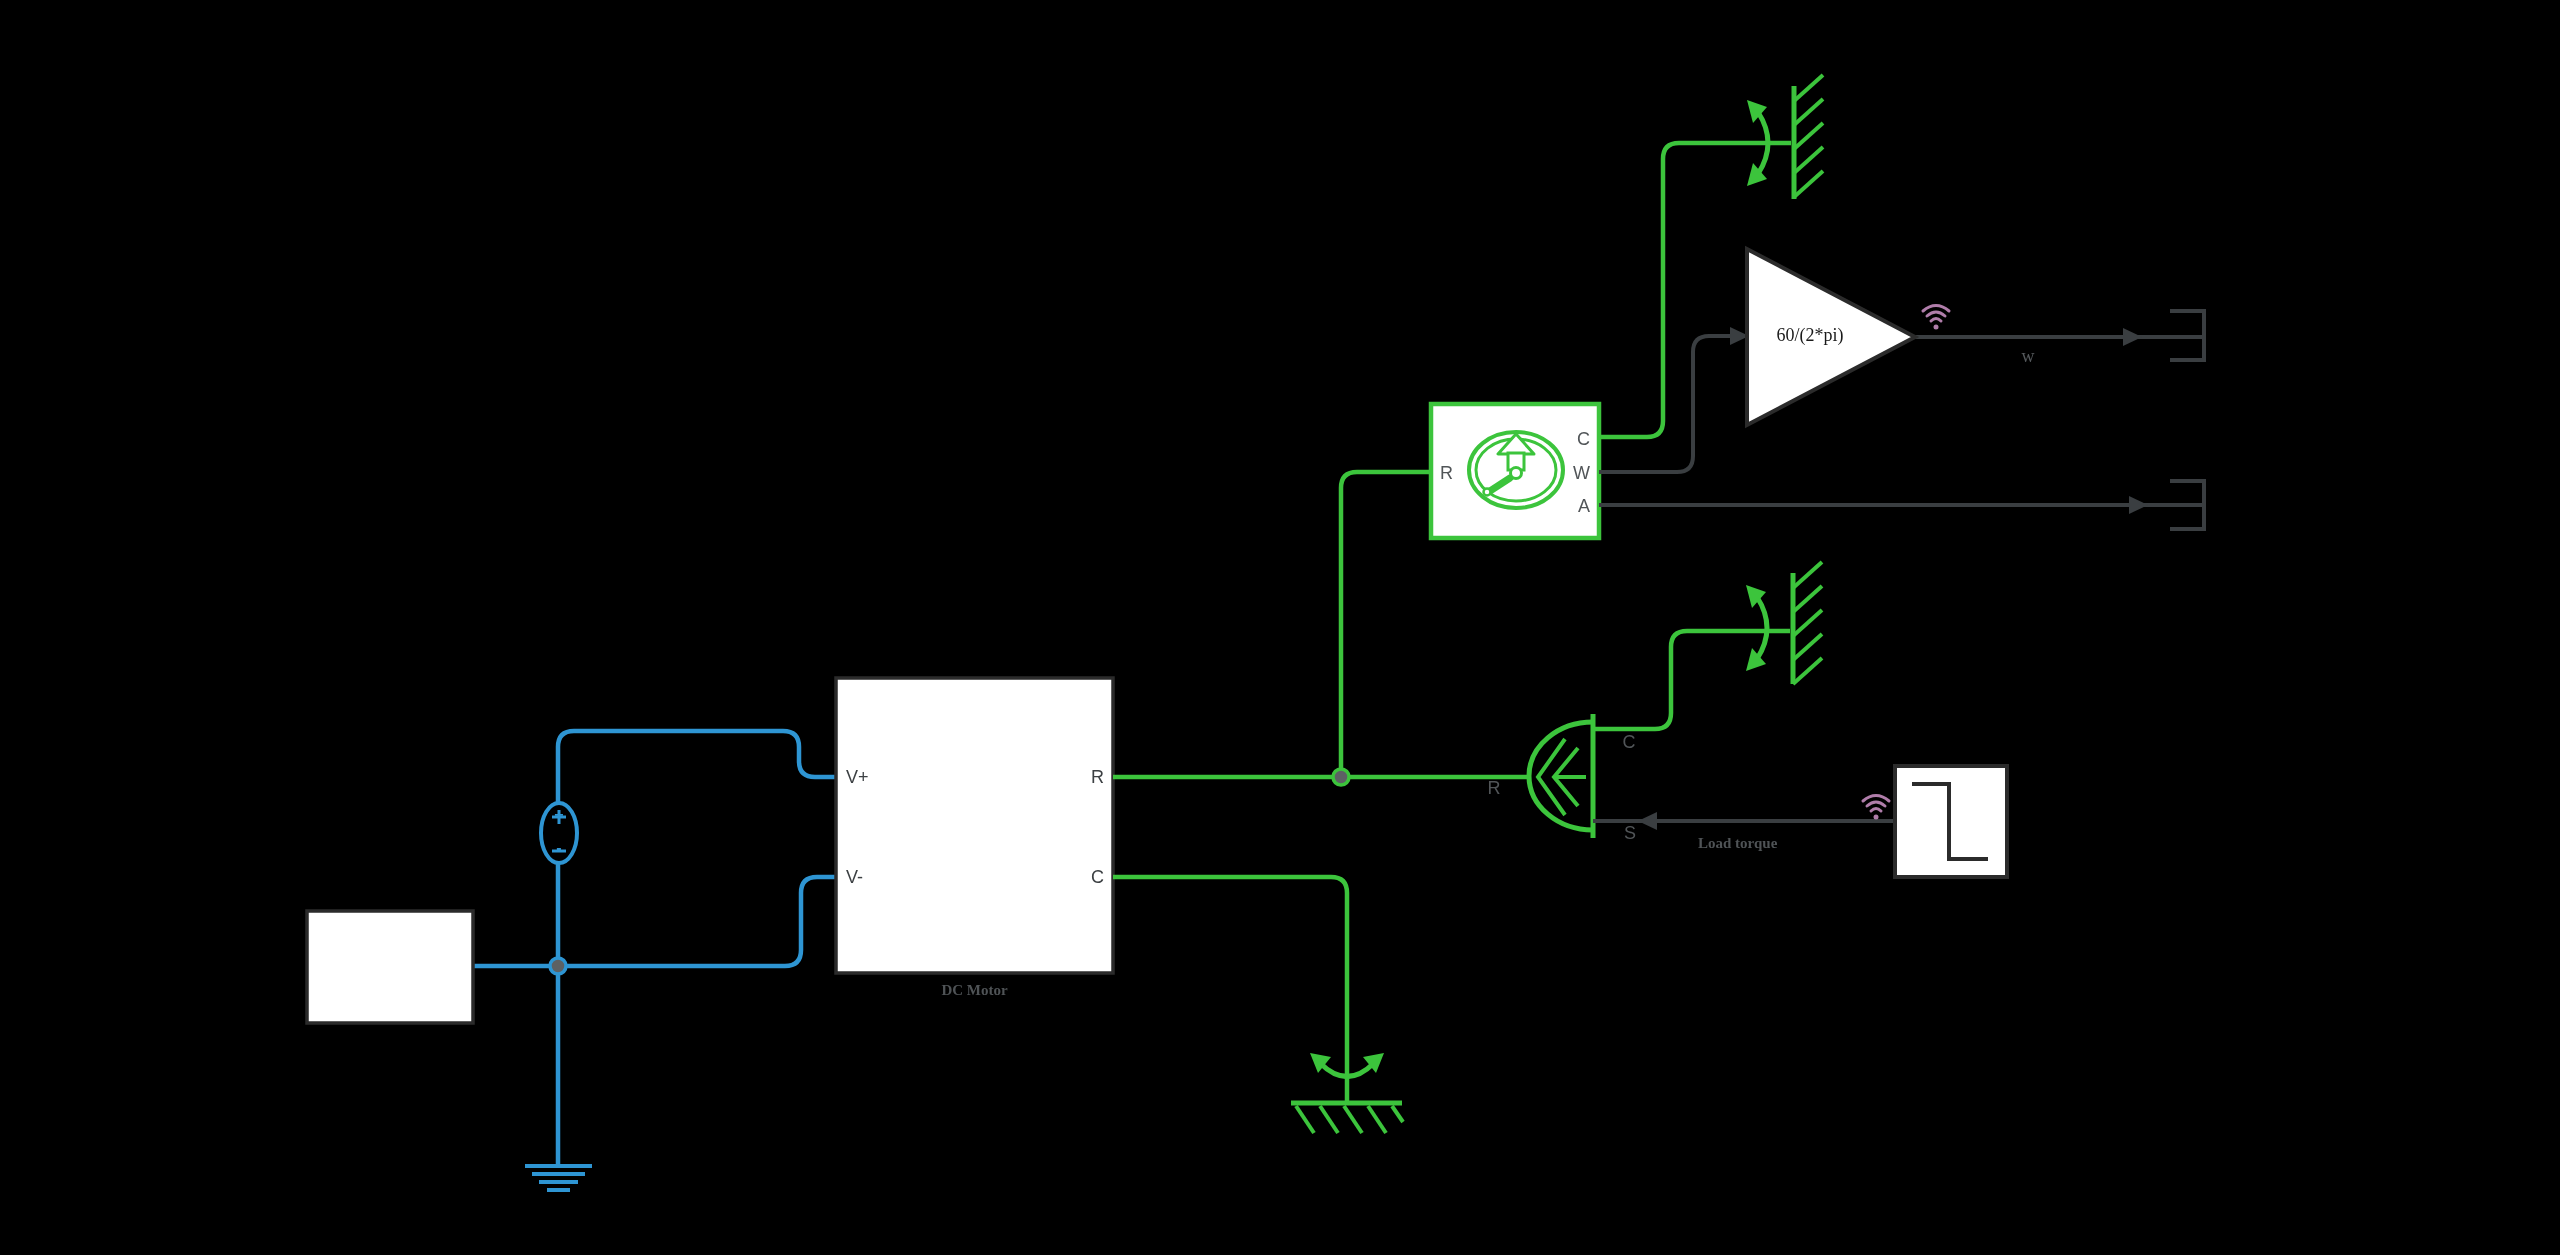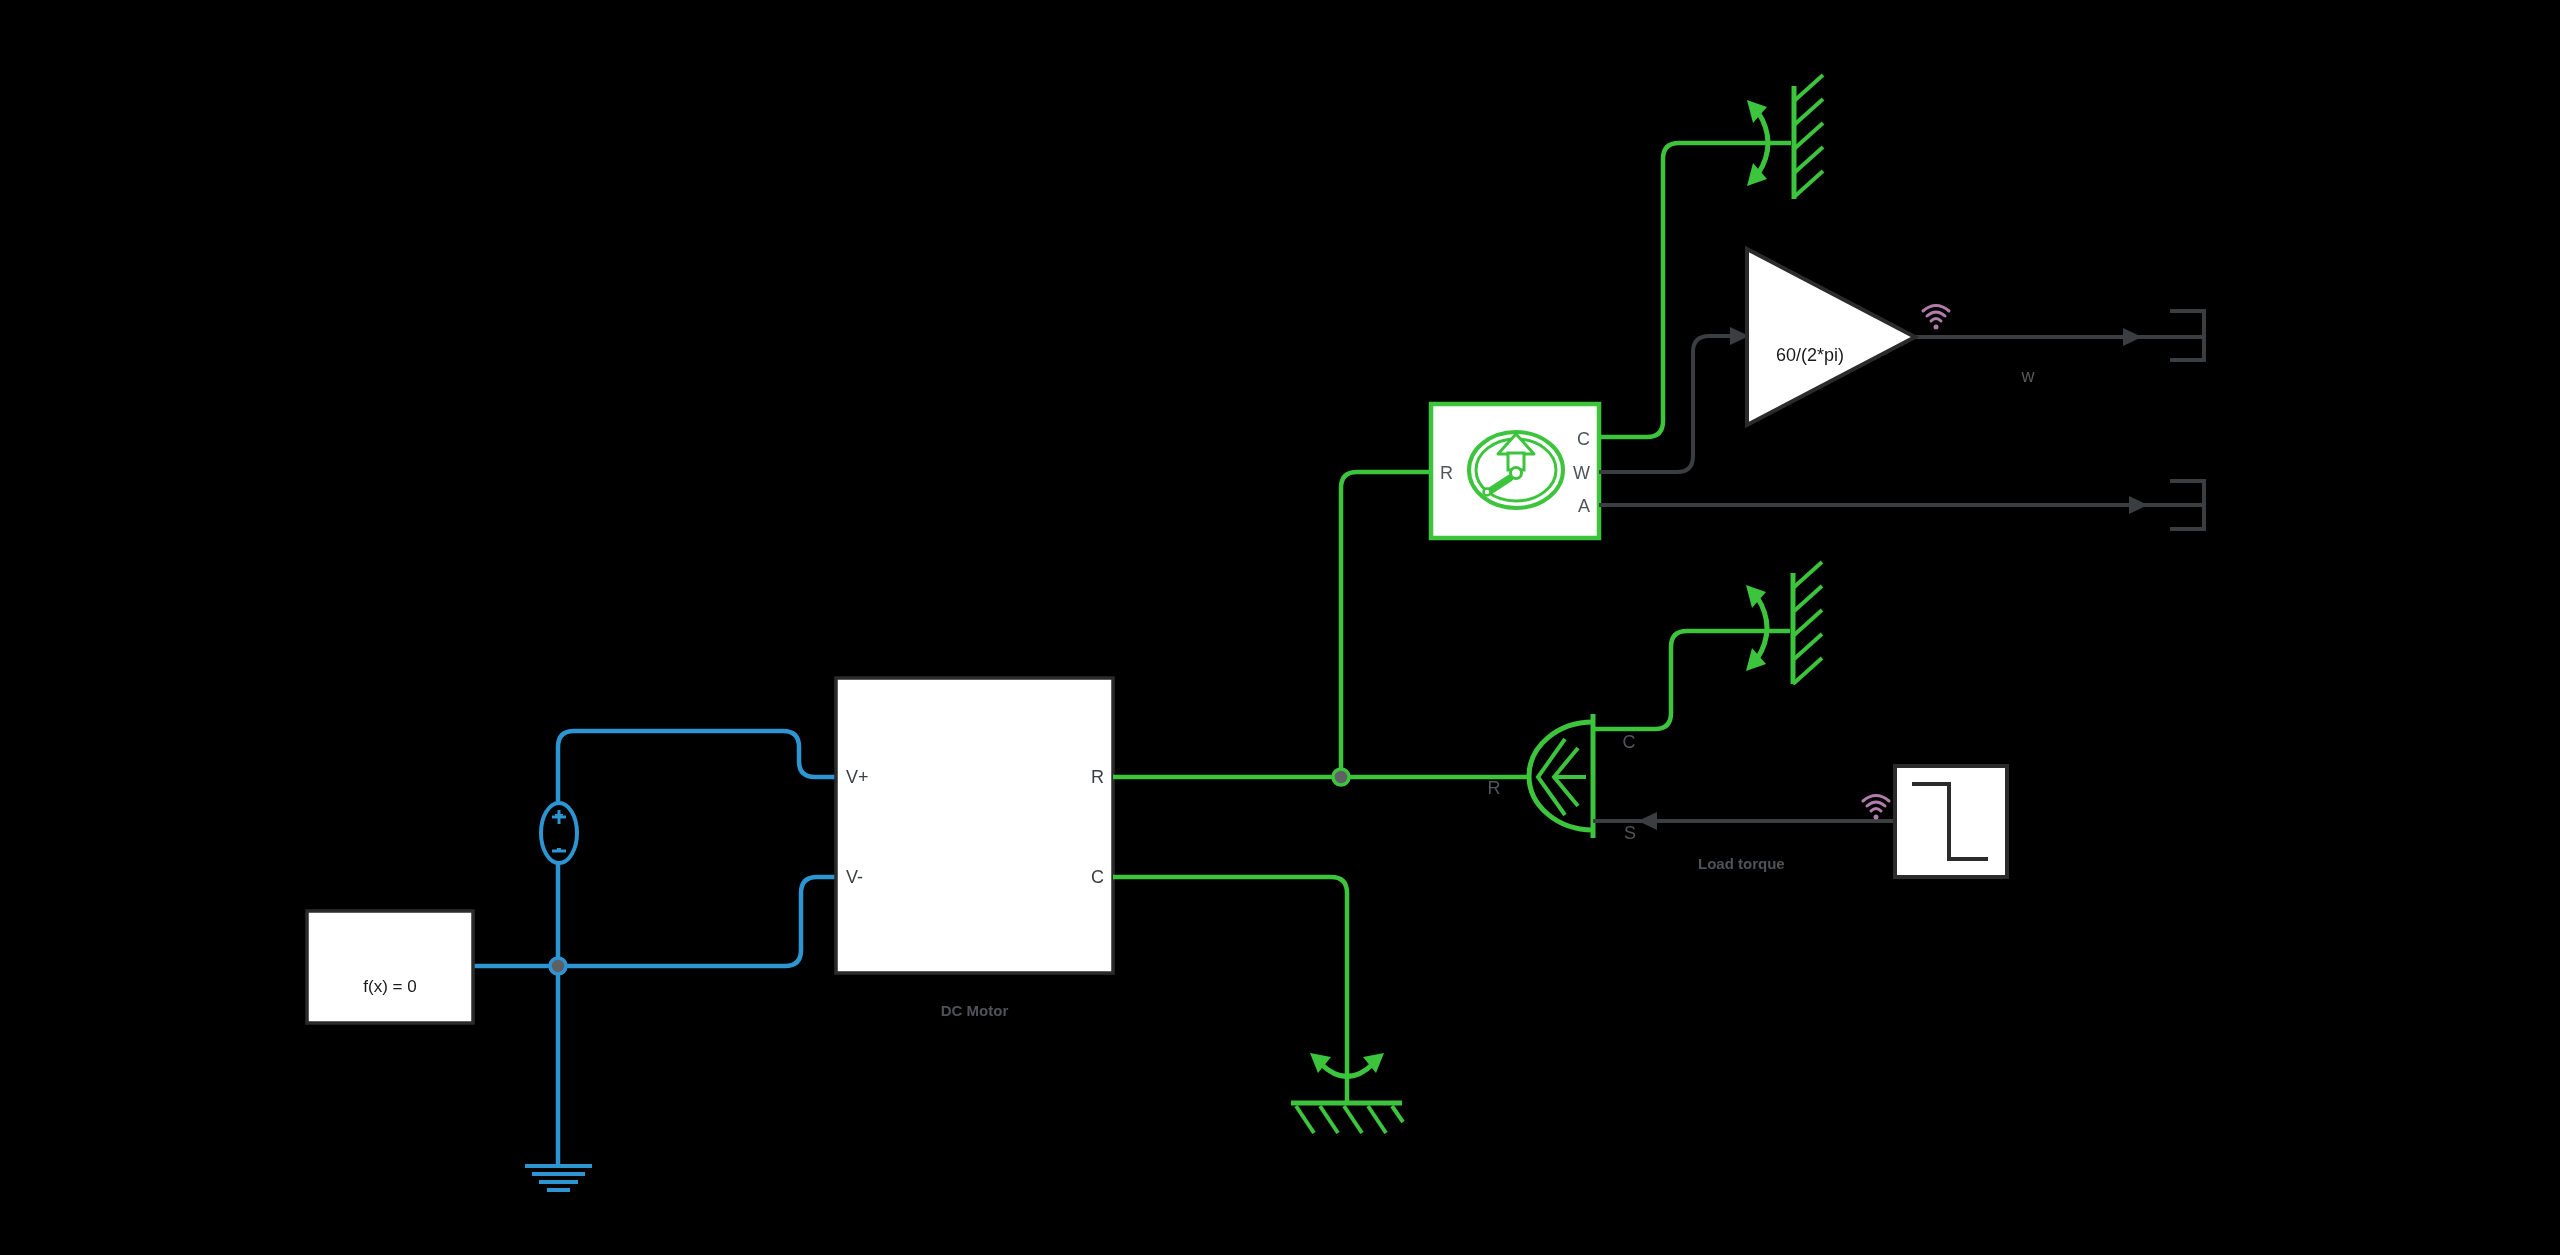--- a/index.html
+++ b/index.html
@@ -1,20 +1,20 @@
 <!DOCTYPE html>
 <html><head>
 <meta charset="utf-8">
 <style>
   html,body{margin:0;padding:0;background:#000;}
   #canvas{position:relative;width:2560px;height:1255px;background:#000000;overflow:hidden;
           font-family:"DejaVu Sans Mono",monospace;}
   #wires{position:absolute;left:0;top:0;}
   .lbl{position:absolute;white-space:pre;}
-  .mono{font-family:Liberation Sans, sans-serif;margin-top:20px;}
+  .mono{font-family:Liberation Serif, serif;}
   .sans{font-family:"Liberation Sans",sans-serif;}
   .blockname{color:#4f5356;font-weight:bold;font-size:15px;letter-spacing:0px;}
   .portlbl{font-family:"Liberation Sans",sans-serif;font-size:18px;color:#515558;}
   .portdark{font-family:"Liberation Sans",sans-serif;font-size:18px;color:#3c4043;}
 </style>
 </head>
 <body>
 
 <div id="canvas">
 
@@ -154,21 +154,20 @@
     <path d="M1923 311 Q1936 300 1949 311"></path>
   </g>
   <g stroke="#b07daa" stroke-width="3" fill="none" stroke-linecap="round">
     <circle cx="1876" cy="817" r="2.5" fill="#b07daa" stroke="none"></circle>
     <path d="M1871 811 Q1876 806 1881 811"></path>
     <path d="M1867 806 Q1876 798 1885 806"></path>
     <path d="M1863 801 Q1876 790 1889 801"></path>
   </g>
 </svg>
 
-<div class="lbl mono" style="left:307px;top:911px;width:166px;height:112px;display:flex;align-items:center;justify-content:center;font-size:17px;color:#1a1a1a;">f(x) = 0</div>
 
 <div class="lbl sans" style="left:549px;top:806px;width:20px;text-align:center;font-size:16px;font-weight:bold;color:#2e95d3;">+</div>
 <div class="lbl sans" style="left:549px;top:839px;width:20px;text-align:center;font-size:16px;font-weight:bold;color:#2e95d3;">-</div>
 
 <div class="lbl portdark" style="left:846px;top:767px;">V+</div>
 <div class="lbl portdark" style="left:846px;top:867px;">V-</div>
 <div class="lbl portdark" style="left:1068px;top:767px;width:36px;text-align:right;">R</div>
 <div class="lbl portdark" style="left:1068px;top:867px;width:36px;text-align:right;">C</div>
 <div class="lbl mono blockname" style="left:836px;top:982px;width:277px;text-align:center;">DC Motor</div>
 

